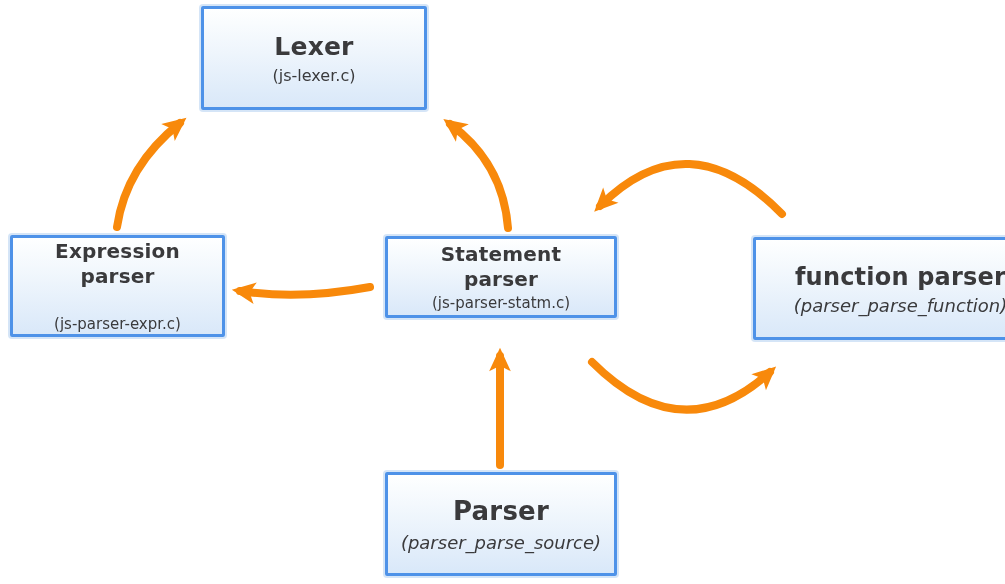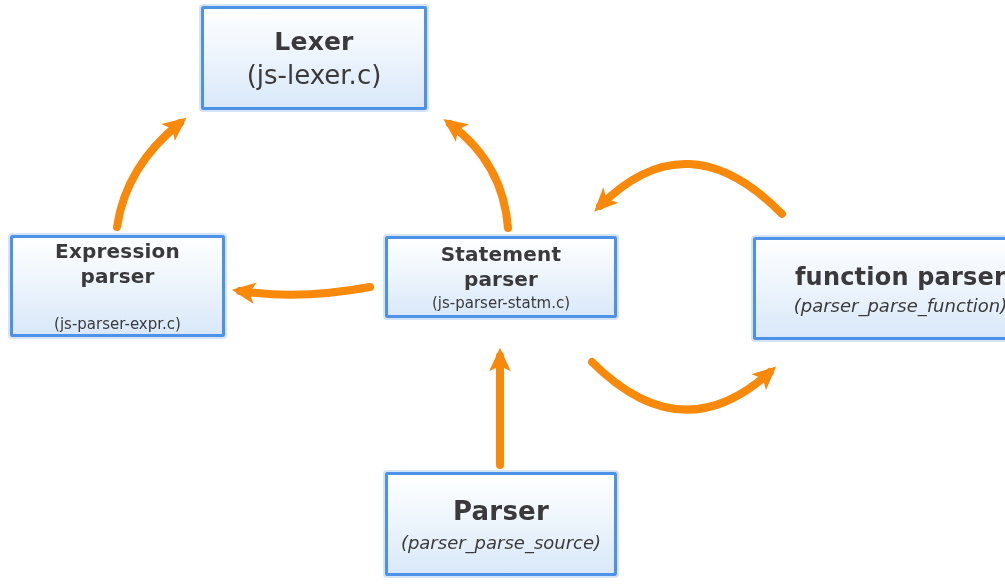--- a/index.html
+++ b/index.html
@@ -41,21 +41,21 @@
   .node .sub   { font-weight: 400; }
   .line { display: block; }
 
   #node-lexer      { left: 201px; top:   6px; width: 226px; height: 104px; }
   #node-expression { left:  10px; top: 235px; width: 215px; height: 102px; gap: 24px; }
   #node-statement  { left: 385px; top: 236px; width: 232px; height: 82px; }
   #node-function   { left: 753px; top: 237px; width: 295px; height: 103px; }
   #node-parser     { left: 385px; top: 472px; width: 232px; height: 104px; }
 
   .t-lg { font-size: 25px; line-height: 1.30; }
-  .s-lg { font-size: 26px; margin-top: 2px; }
+  .s-lg { font-size: 16px; margin-top: 2px; }
   .t-md { font-size: 20px; line-height: 1.24; }
   .s-md { font-size: 15px; margin-top: 2px; }
   .t-fn { font-size: 24px; line-height: 1.25; }
   .s-sm { font-size: 18px; margin-top: 3px; font-style: italic; }
   .t-xl { font-size: 26px; line-height: 1.30; }
 </style>
 </head>
 <body>
 
 <div class="canvas">

